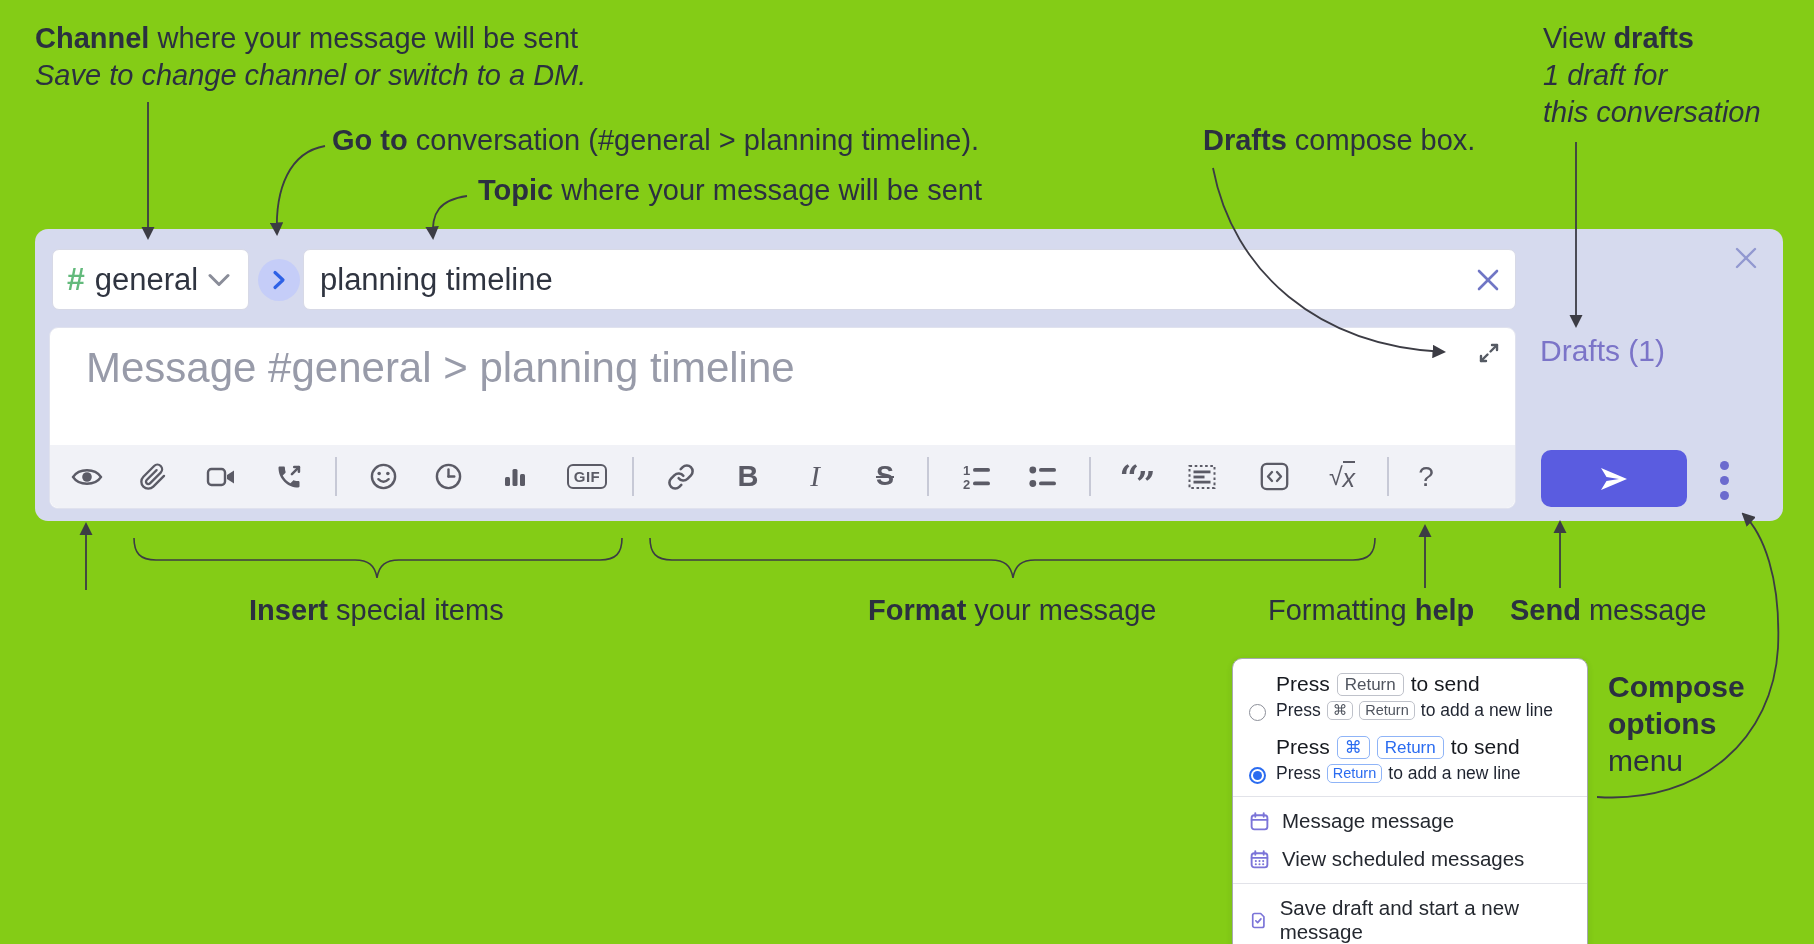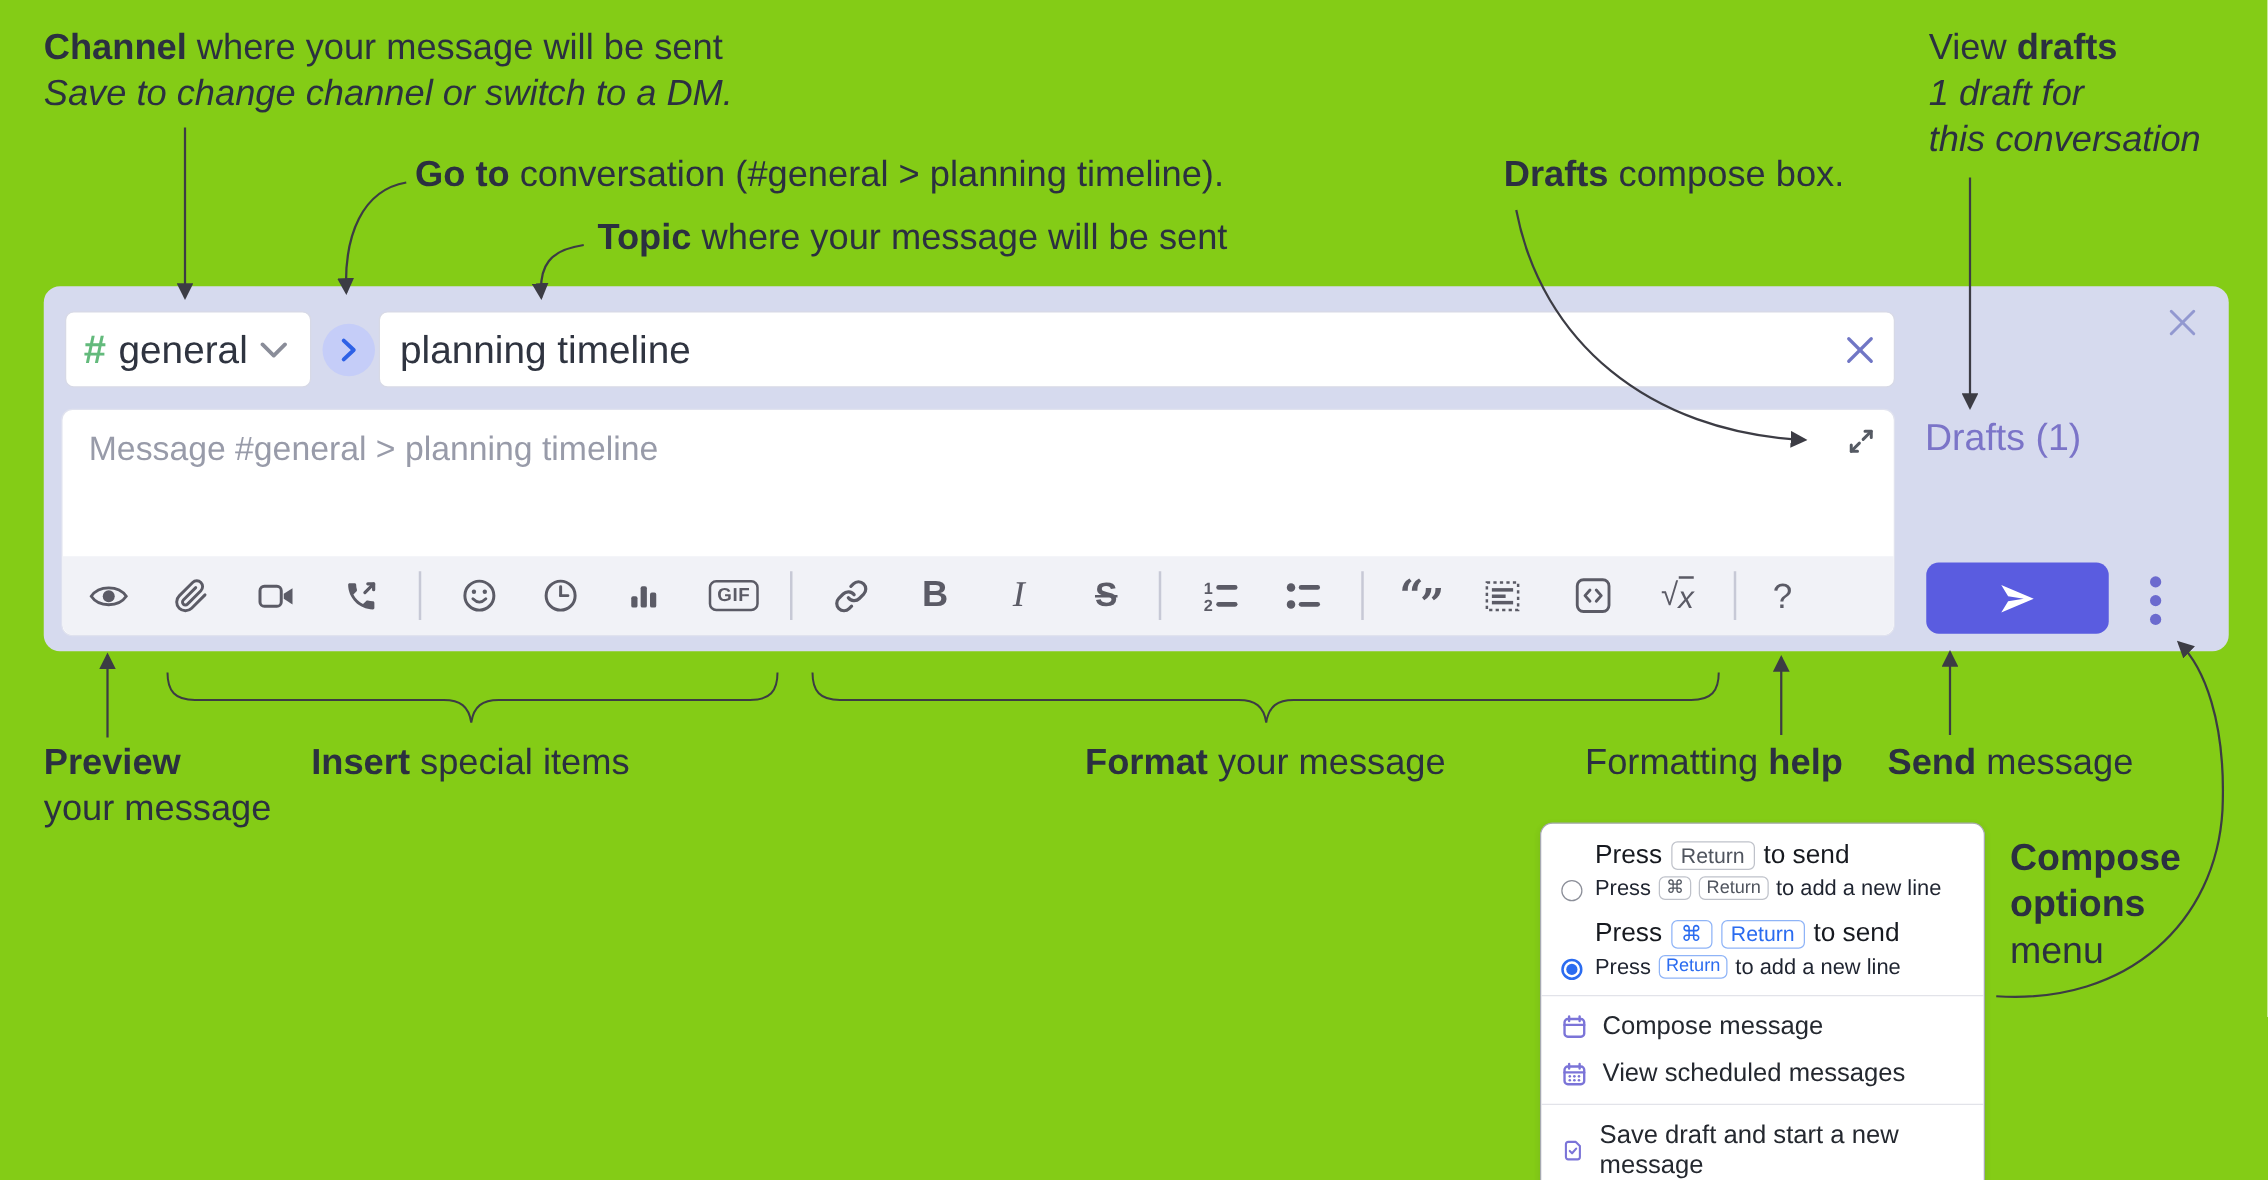--- a/index.html
+++ b/index.html
@@ -31,22 +31,22 @@
   .topic-box input{flex:1;border:none;outline:none;font-family:"Liberation Sans",sans-serif;
                    font-size:31px;color:#2f3440;background:transparent;padding:0 16px;}
   .clear-x{margin-right:14px;cursor:pointer;display:flex;}
 
   .drafts-link{position:absolute;left:1505px;top:105px;font-size:30px;color:#7b74c8;cursor:pointer;}
   .panel-close{position:absolute;right:24px;top:16px;cursor:pointer;display:flex;}
 
   .msg-container{position:absolute;left:14px;top:98px;width:1467px;height:182px;
                  background:#fff;border:1px solid #e0e2ee;border-radius:9px;box-sizing:border-box;}
   .msg-container textarea{width:100%;height:112px;border:none;outline:none;resize:none;background:transparent;
-                 font-family:"Liberation Sans",sans-serif;font-size:27px;color:#2f3440;
-                 padding:16px 60px 0 21px;box-sizing:border-box;}
+                 font-family:"Liberation Sans",sans-serif;font-size:42px;color:#2f3440;
+                 padding:16px 60px 0 36px;box-sizing:border-box;}
   .msg-container textarea::placeholder{color:#989ba9;}
   .expand-btn{position:absolute;right:14px;top:13px;cursor:pointer;display:flex;}
 
   .toolbar{position:absolute;left:0;bottom:0;width:100%;height:63px;background:#f1f2f7;
            border-radius:0 0 9px 9px;}
   .tb{position:absolute;top:0;width:48px;height:63px;display:flex;align-items:center;
       justify-content:center;color:#5b5b66;cursor:pointer;}
   .tbdiv{position:absolute;top:12px;width:2px;height:39px;background:#c7c9d6;}
   .gif-box{border:2.4px solid #5b5b66;border-radius:6px;font-size:15px;font-weight:700;
            padding:2px 5px;letter-spacing:.5px;}
@@ -286,24 +286,20 @@
       </svg>
     </div>
 
     <div class="dots-btn">
       <i></i>
         <i></i>
         <i></i>
     </div>
   </div>
 
-  <div class="ann" style="left:35px;top:592px;">
-    <div><b>Preview</b></div>
-    <div>your message</div>
-  </div>
   <div class="ann" style="left:249px;top:592px;">
     <b>Insert</b><span> special items</span>
   </div>
   <div class="ann" style="left:868px;top:592px;">
     <b>Format</b><span> your message</span>
   </div>
   <div class="ann" style="left:1510px;top:592px;">
     <b>Send</b><span> message</span>
   </div>
   <div class="ann" style="left:1268px;top:592px;">
@@ -352,21 +348,21 @@
 
     <div class="pop-div"></div>
 
     <div class="pop-item">
       <svg width="21" height="21" viewBox="0 0 20 20" fill="none" stroke="#7b74d8" stroke-width="1.8" stroke-linecap="round">
         <rect x="2.5" y="4" width="15" height="13.5" rx="2.5"></rect>
           <line x1="6" y1="2" x2="6" y2="5.5"></line>
           <line x1="14" y1="2" x2="14" y2="5.5"></line>
           <line x1="2.5" y1="8.5" x2="17.5" y2="8.5"></line>
       </svg>
-      <span>Compose message</span>
+      <span>Message message</span>
     </div>
     <div class="pop-item">
       <svg width="21" height="21" viewBox="0 0 20 20" fill="none" stroke="#7b74d8" stroke-width="1.8" stroke-linecap="round">
         <rect x="2.5" y="4" width="15" height="13.5" rx="2.5"></rect>
           <line x1="6" y1="2" x2="6" y2="5.5"></line>
           <line x1="14" y1="2" x2="14" y2="5.5"></line>
           <line x1="2.5" y1="8.5" x2="17.5" y2="8.5"></line>
         <g fill="#7b74d8" stroke="none">
             <circle cx="6.5" cy="11.5" r="1"></circle>
             <circle cx="10" cy="11.5" r="1"></circle>

